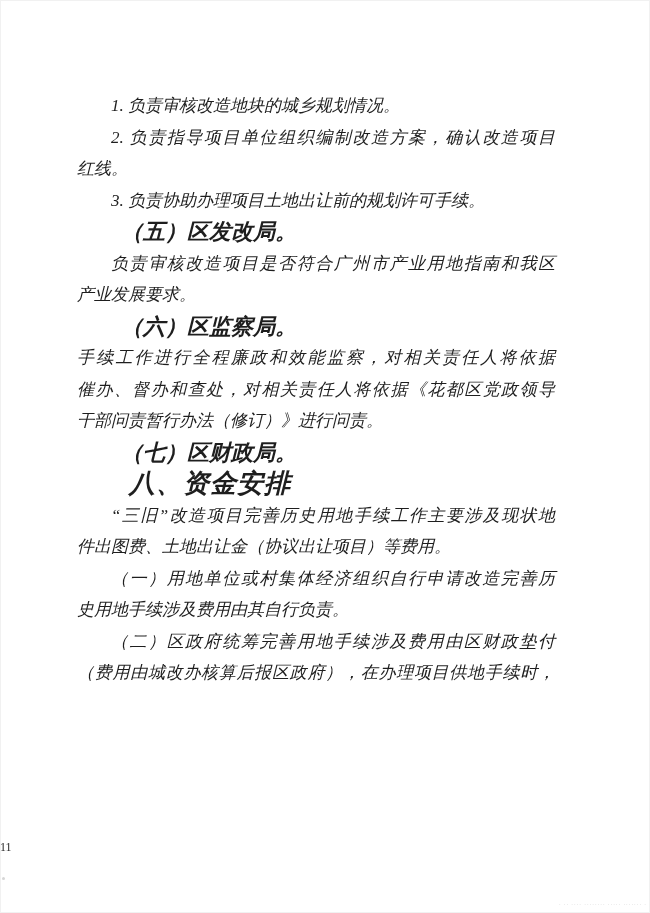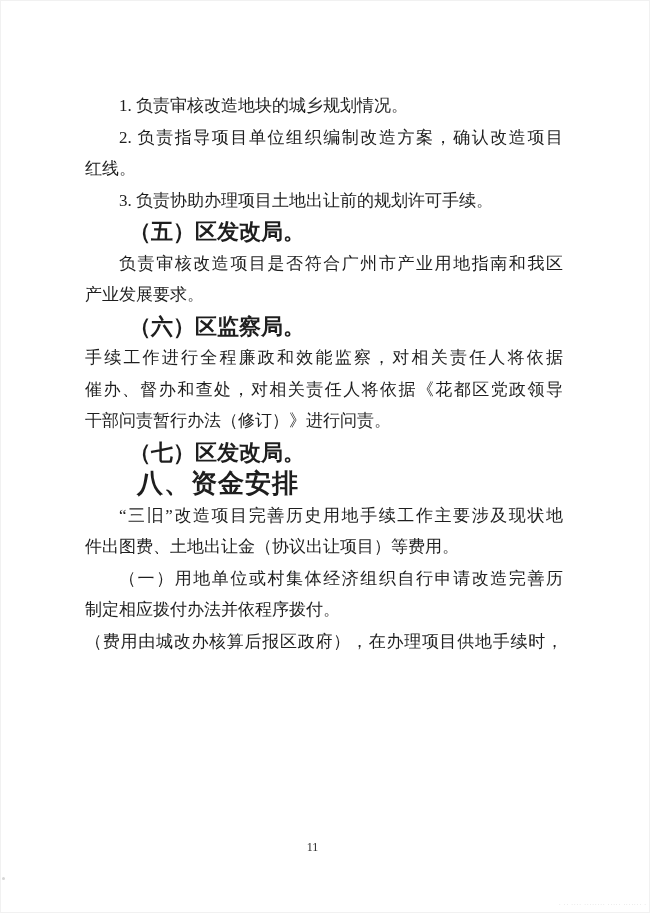--- a/index.html
+++ b/index.html
@@ -9,25 +9,26 @@
     width: 650px;
     height: 913px;
     background: #ffffff;
     box-shadow: inset 0 0 0 1px #f1f1f1;
     overflow: hidden;
     font-family: "Liberation Serif", serif;
     color: #1e1e1e;
   }
   .text-block {
     position: absolute;
-    left: 85px;
+    left: 77px;
     top: 90px;
     width: 478px;
     font-size: 17px;
     line-height: 31.5px;
+    font-style: italic;
   }
   .line {
     min-height: 31.5px;
     text-align: left;
   }
   .line.indent { text-indent: 2em; }
   .line.justify {
     text-align: justify;
     text-align-last: justify;
     text-justify: inter-character;
@@ -40,21 +41,21 @@
     font-family: "Liberation Sans", sans-serif;
     font-weight: bold;
     font-size: 26px;
     letter-spacing: 1px;
   }
   .page-number {
     position: absolute;
     left: 0;
     right: 0;
     top: 840px;
-    text-align: center;
+    text-align: left;
     padding-right: 25px;
     font-size: 12px;
     color: #2a2a2a;
     font-family: "Liberation Serif", serif;
   }
   .scan-artifact {
     position: absolute;
     right: 3px;
     top: 902px;
     font-size: 5px;
@@ -83,24 +84,25 @@
       <div class="line indent justify">2. 负责指导项目单位组织编制改造方案，确认改造项目</div>
       <div class="line">红线。</div>
       <div class="line indent">3. 负责协助办理项目土地出让前的规划许可手续。</div>
       <div class="line indent heading-bold">（五）区发改局。</div>
       <div class="line indent justify">负责审核改造项目是否符合广州市产业用地指南和我区</div>
       <div class="line">产业发展要求。</div>
       <div class="line indent heading-bold">（六）区监察局。</div>
       <div class="line justify">手续工作进行全程廉政和效能监察，对相关责任人将依据</div>
       <div class="line justify">催办、督办和查处，对相关责任人将依据《花都区党政领导</div>
       <div class="line">干部问责暂行办法（修订）》进行问责。</div>
-      <div class="line indent heading-bold">（七）区发改局。</div>
+      <div class="line indent heading-bold">（七）区财政局。</div>
       <div class="line indent heading-heiti">八、资金安排</div>
       <div class="line indent justify">“三旧”改造项目完善历史用地手续工作主要涉及现状地</div>
       <div class="line">件出图费、土地出让金（协议出让项目）等费用。</div>
       <div class="line indent justify">（一）用地单位或村集体经济组织自行申请改造完善历</div>
-      <div class="line">制定相应拨付办法并依程序拨付。</div>
+      <div class="line">史用地手续涉及费用由其自行负责。</div>
+      <div class="line indent justify">（二）区政府统筹完善用地手续涉及费用由区财政垫付</div>
       <div class="line justify">（费用由城改办核算后报区政府），在办理项目供地手续时，</div>
     </div>
   <div class="page-number">11</div>
   <div class="scan-artifact">· ·· ···· ········ ····· ······· ·</div>
   <div class="scan-speck"></div>
 </div>
 
 </body></html>

